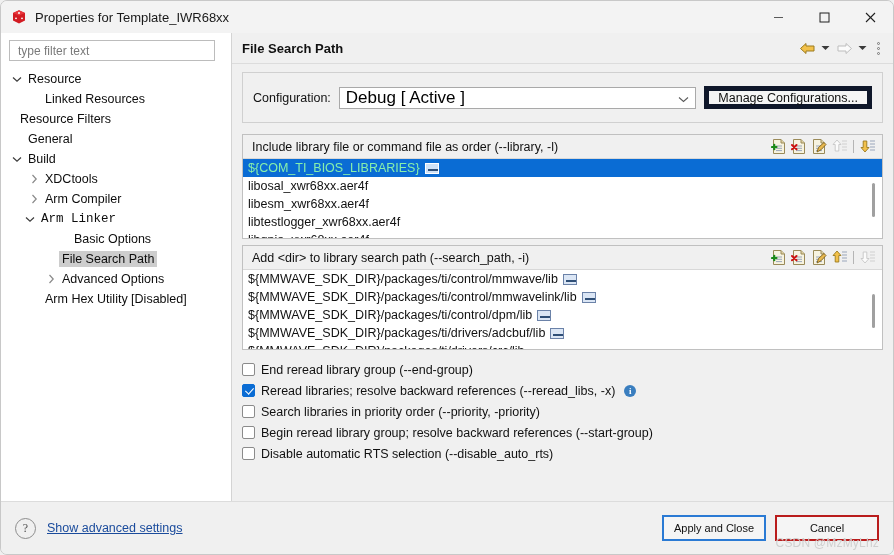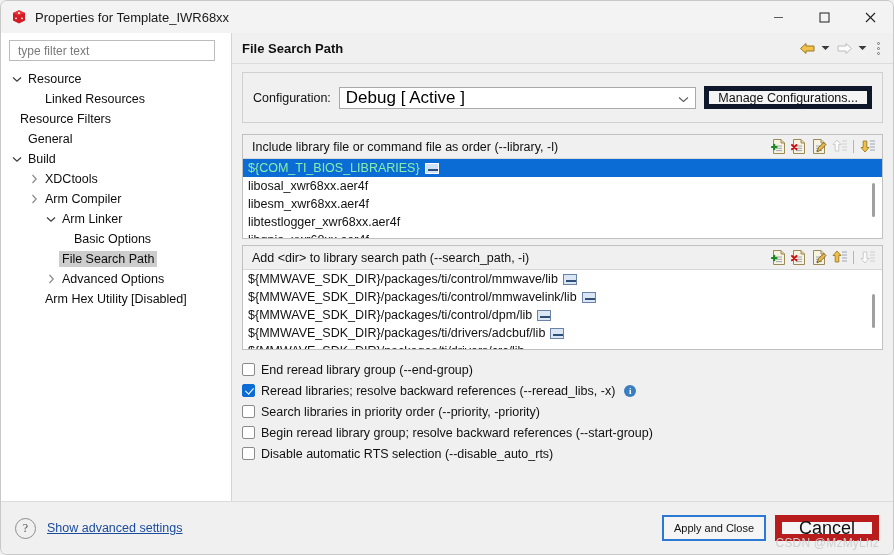--- a/index.html
+++ b/index.html
@@ -286,24 +286,24 @@
   .btn-primary {
     height: 26px; min-width: 104px;
     border: 2px solid #2a7ad4;
     background: #f5f5f5;
     display: flex; align-items: center; justify-content: center;
     font-size: 11px; color: #111;
     box-sizing: border-box;
   }
   .btn-secondary {
     height: 26px; min-width: 104px;
-    border: 7px solid #b91c1c;
+    border: 2px solid #b91c1c;
     background: #f5f5f5;
     display: flex; align-items: center; justify-content: center;
-    font-size: 18px; color: #111;
+    font-size: 11px; color: #111;
     box-sizing: border-box;
   }
   .watermark {
     position: absolute;
     right: 14px; bottom: 4px;
     font-size: 12px;
     color: #cfcfcf;
     letter-spacing: 0.2px;
     pointer-events: none;
     white-space: nowrap;
@@ -389,21 +389,21 @@
             <span class="tree-label">XDCtools</span>
           </div>
           <div class="tree-item" style="padding-left: 25px;">
             <span class="tree-arrow">
               <svg width="7" height="10" viewBox="0 0 7 10">
                 <path d="M1.5 1 L5.2 5 L1.5 9" fill="none" stroke="#8a8a8a" stroke-width="1.2"></path>
               </svg>
             </span>
             <span class="tree-label">Arm Compiler</span>
           </div>
-          <div class="tree-item" style="padding-left: 42px;">
+          <div class="tree-item" style="padding-left: 21px; font-family: Liberation Mono, monospace;">
             <span class="tree-arrow">
               <svg width="10" height="7" viewBox="0 0 10 7">
                 <path d="M1 1.5 L5 5.2 L9 1.5" fill="none" stroke="#3c3c3c" stroke-width="1.2"></path>
               </svg>
             </span>
             <span class="tree-label">Arm Linker</span>
           </div>
           <div class="tree-item" style="padding-left: 54px;">
             <span class="tree-arrow"></span>
             <span class="tree-label">Basic Options</span>

